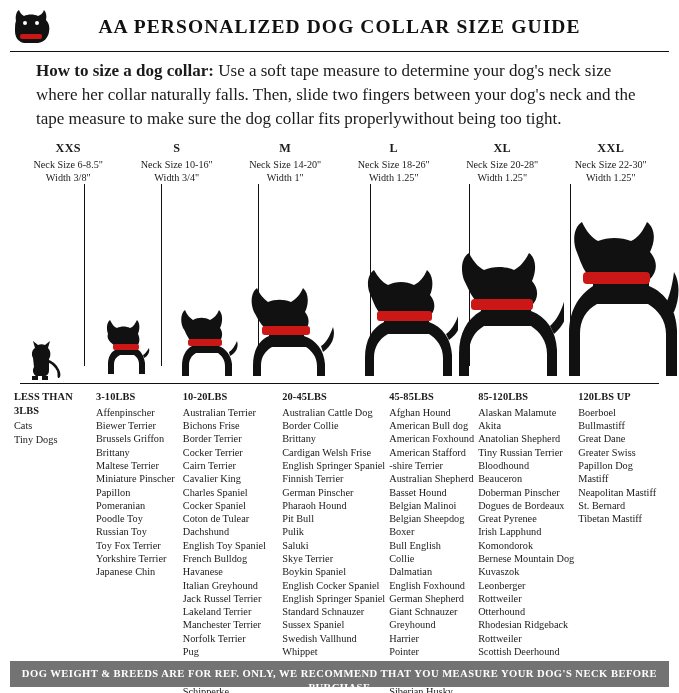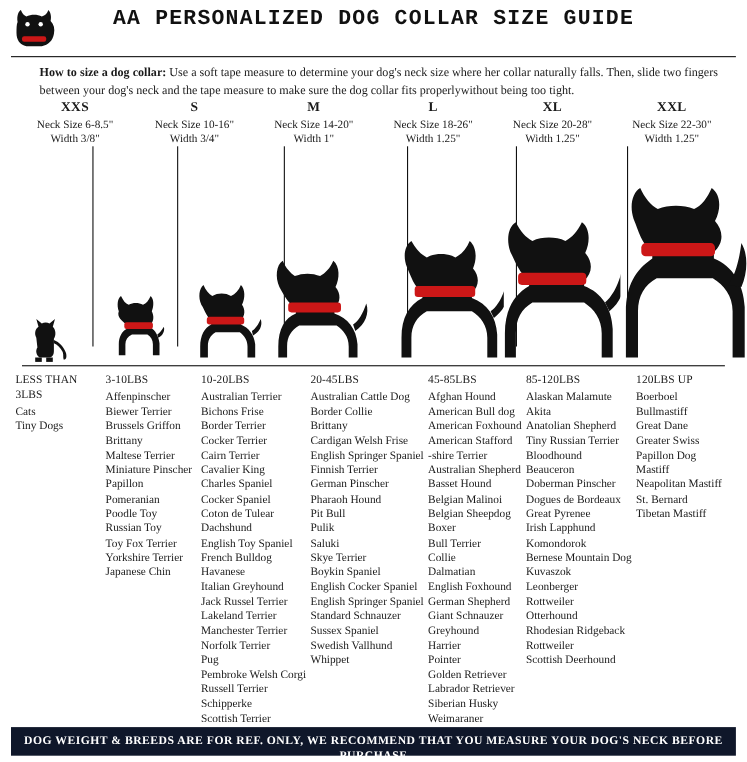--- a/index.html
+++ b/index.html
@@ -19,24 +19,23 @@
     position: relative;
     width: 679px;
     height: 693px;
     box-sizing: border-box;
     padding: 0 10px;
   }
 
   
   .header {
     display: flex;
-    align-items: flex-start;
+    align-items: center;
     padding-top: 6px;
     height: 42px;
-    font-family: Liberation Mono, monospace;
   }
   .logo {
     width: 52px;
     height: 40px;
     position: relative;
     flex: 0 0 52px;
   }
   .title {
     flex: 1;
     text-align: center;
@@ -48,30 +47,31 @@
   }
   .title-spacer { flex: 0 0 52px; }
   .rule {
     border: 0;
     border-top: 1px solid #111;
     margin: 3px 0 0 0;
   }
 
   
   .intro {
-    font-size: 11px;
+    font-size: 17px;
     line-height: 1.42;
     padding: 7px 14px 0 26px;
     text-align: left;
   }
   .intro b { font-weight: bold; }
 
   
   .sizes {
     display: flex;
+    margin-top: 10px;
     padding: 0 4px;
   }
   .size-col {
     flex: 1 1 0;
     text-align: center;
     position: relative;
   }
   .size-col .sz {
     font-size: 12.2px;
     font-weight: bold;
@@ -121,34 +121,34 @@
     line-height: 1.29;
   }
   .breed-col {
     flex: 1 1 0;
     padding-right: 4px;
   }
   .breed-col.first { flex: 0 0 78px; }
   .breed-col h4 {
     margin: 0 0 2px 0;
     font-size: 10.4px;
-    font-weight: normal;
+    font-weight: bold;
     letter-spacing: .1px;
   }
   .breed-col div.b {
     white-space: nowrap;
   }
 
   
   .footer {
     position: absolute;
     left: 10px;
     right: 10px;
     bottom: 6px;
-    background: #0f172a;
+    background: #737373;
     color: #fff;
     text-align: center;
     font-size: 10.6px;
     font-weight: bold;
     letter-spacing: .45px;
     padding: 6px 0 6px 0;
     height: 14px;
     line-height: 14px;
   }
 </style>
@@ -360,21 +360,21 @@
       <div class="b">Afghan Hound</div>
       <div class="b">American Bull dog</div>
       <div class="b">American Foxhound</div>
       <div class="b">American Stafford</div>
       <div class="b">-shire Terrier</div>
       <div class="b">Australian Shepherd</div>
       <div class="b">Basset Hound</div>
       <div class="b">Belgian Malinoi</div>
       <div class="b">Belgian Sheepdog</div>
       <div class="b">Boxer</div>
-      <div class="b">Bull Terrier</div>
+      <div class="b">Bull English</div>
       <div class="b">Collie</div>
       <div class="b">Dalmatian</div>
       <div class="b">English Foxhound</div>
       <div class="b">German Shepherd</div>
       <div class="b">Giant Schnauzer</div>
       <div class="b">Greyhound</div>
       <div class="b">Harrier</div>
       <div class="b">Pointer</div>
       <div class="b">Golden Retriever</div>
       <div class="b">Labrador Retriever</div>

